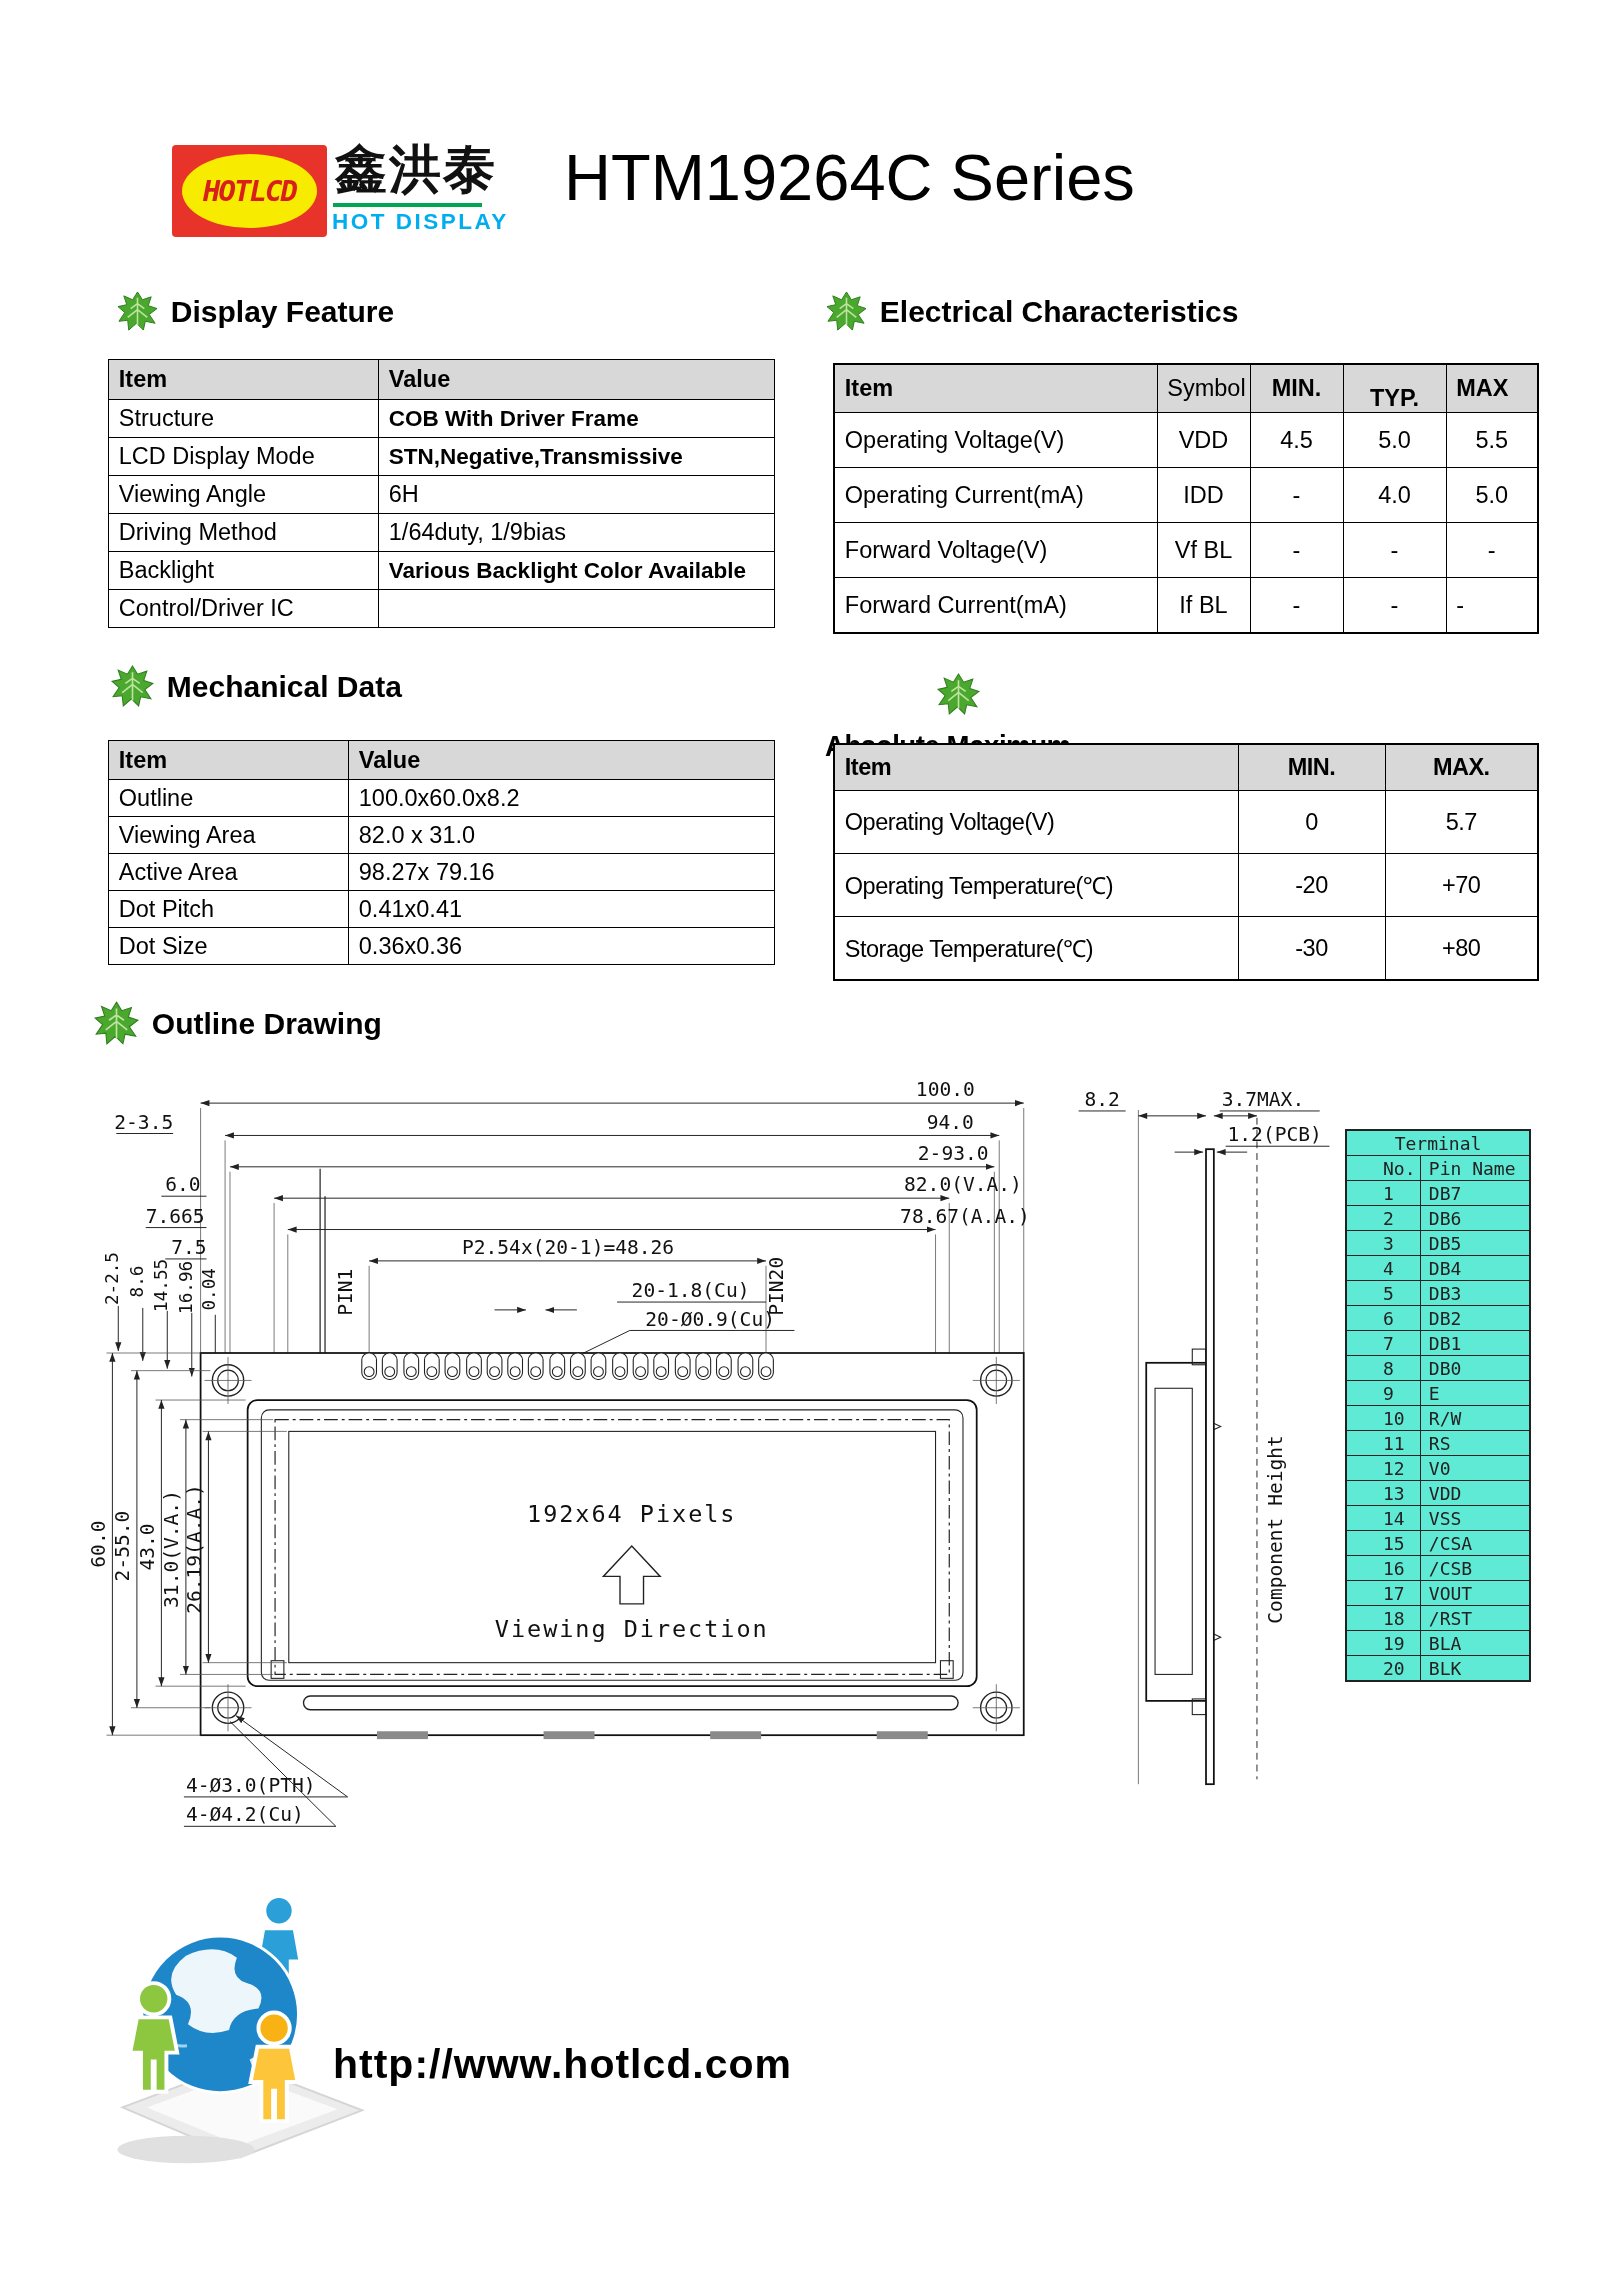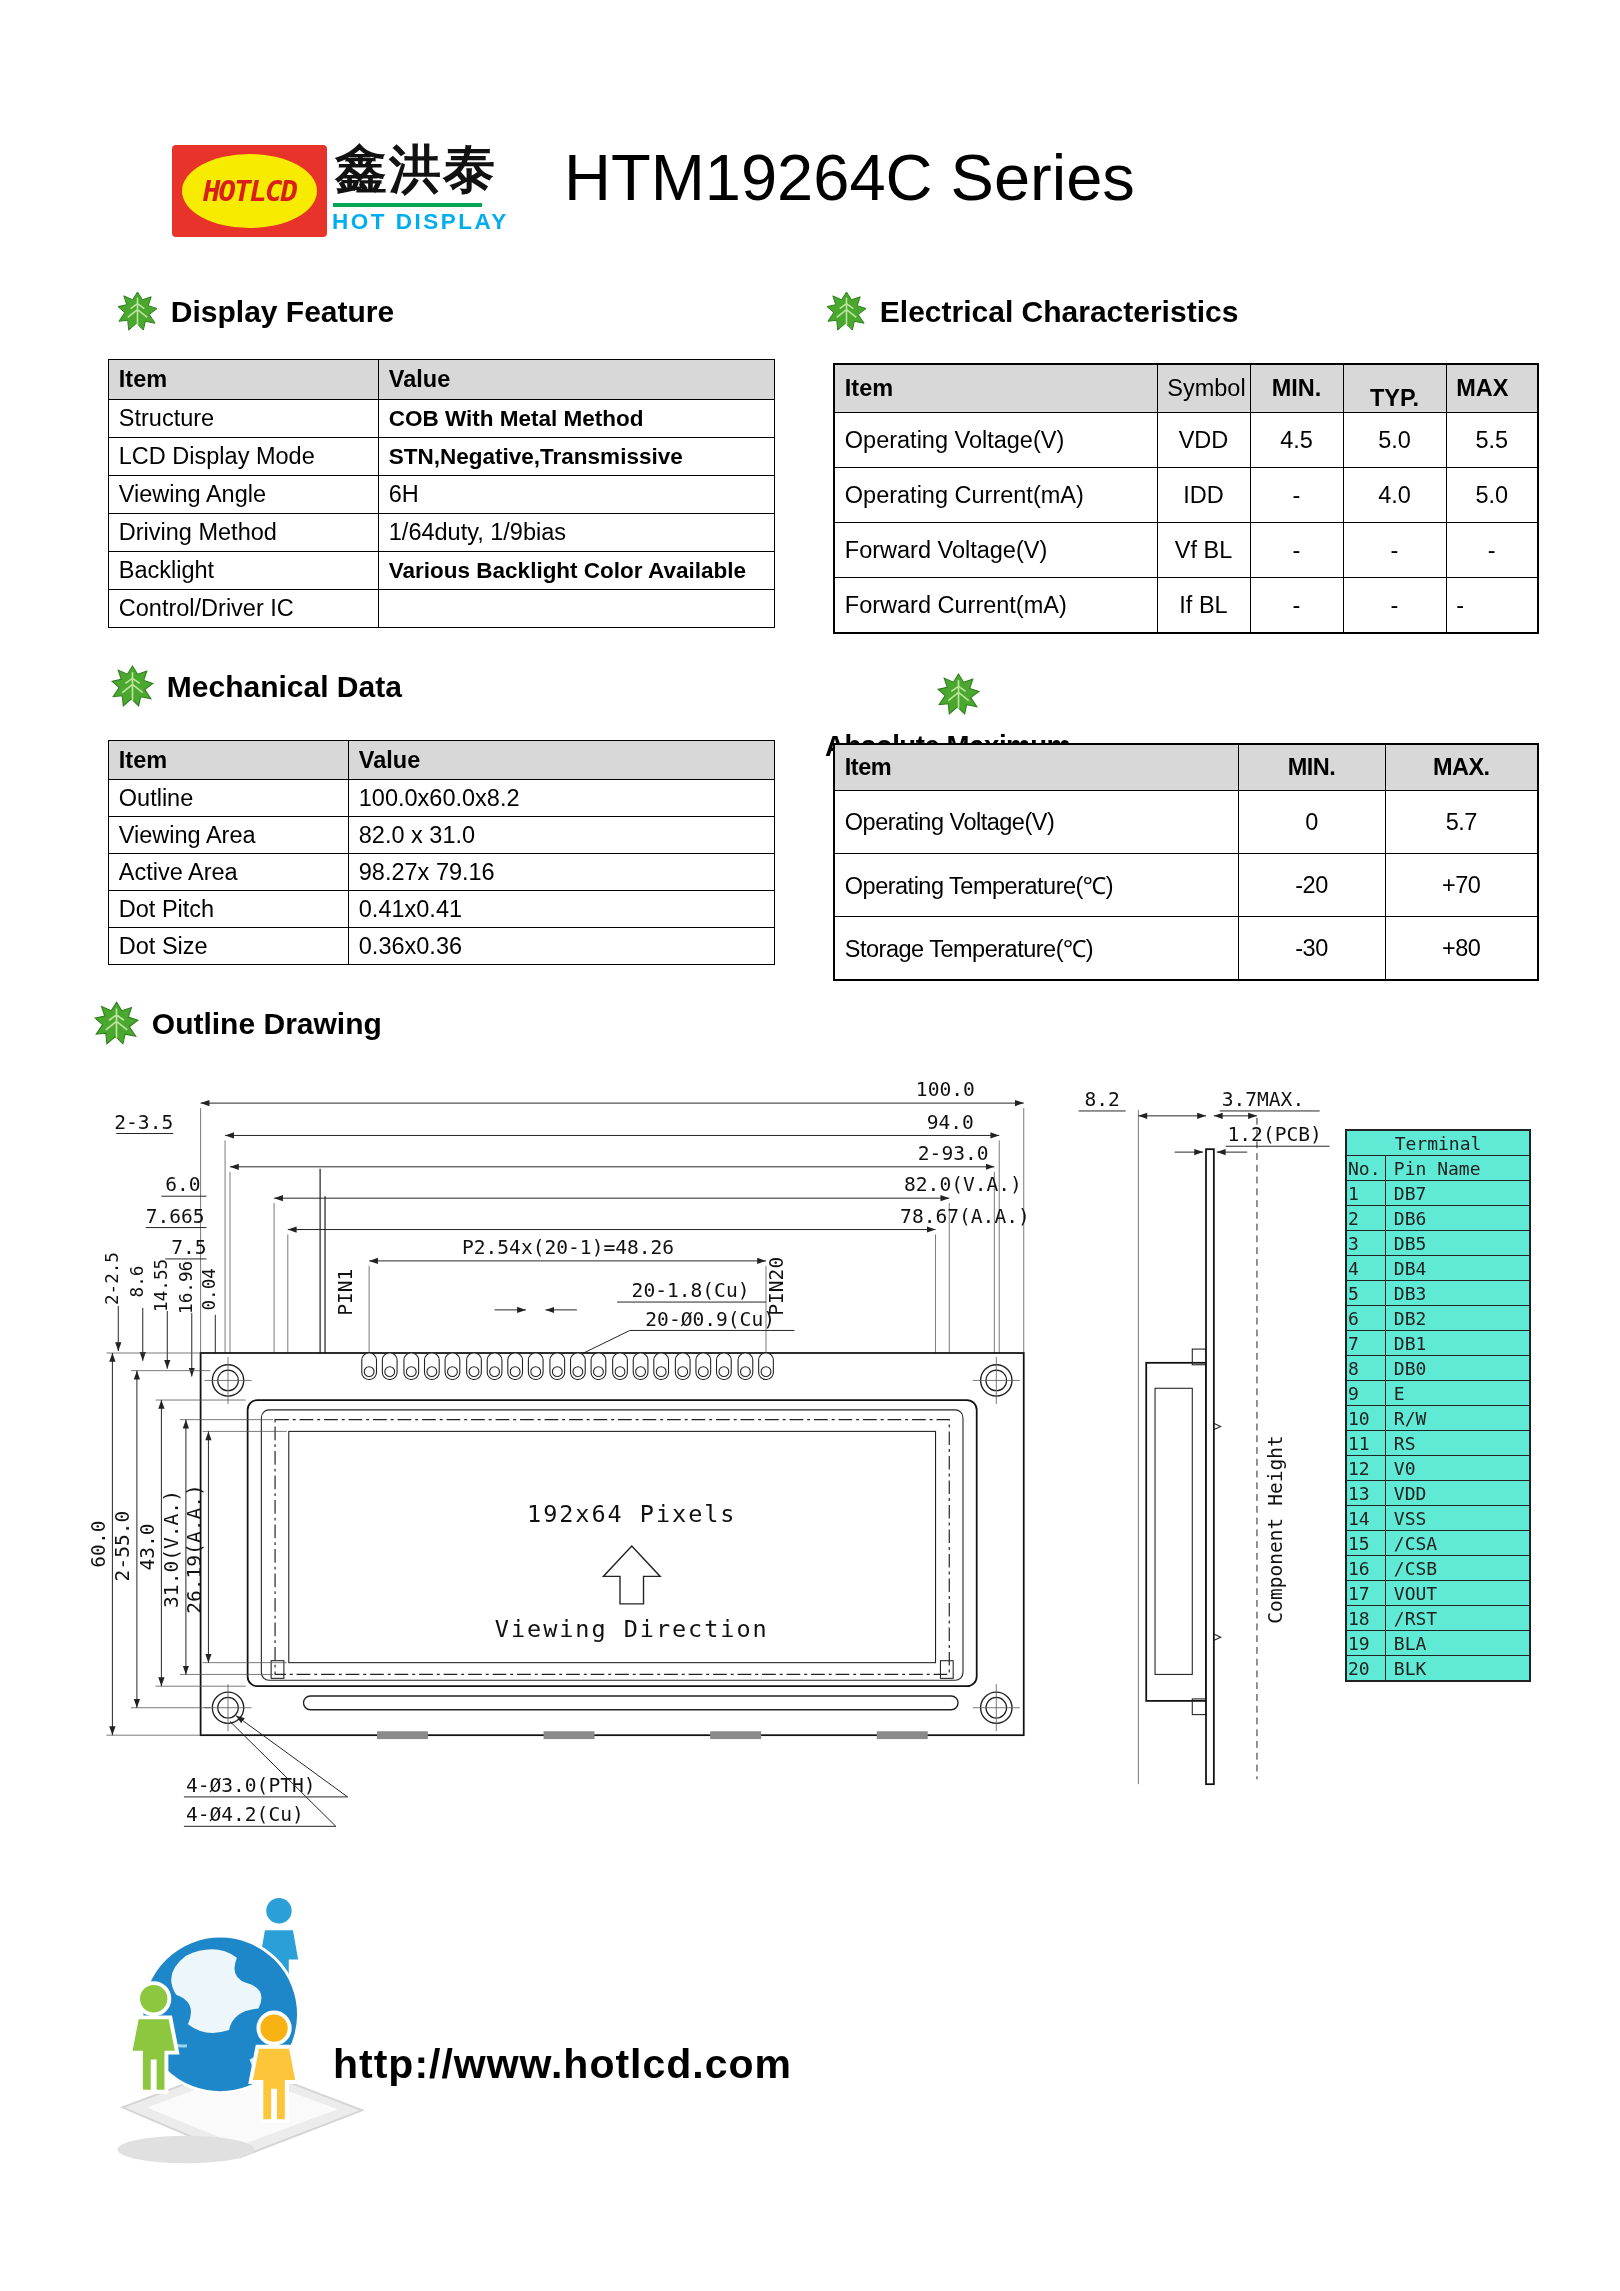--- a/index.html
+++ b/index.html
@@ -45,21 +45,21 @@
   .dtx.s{font-size:18px;}
   .big{font-size:24px;letter-spacing:2px;}
   .dashdot{stroke:#222;stroke-width:1.2;fill:none;stroke-dasharray:14 4 3 4;}
   .dashed{stroke:#222;stroke-width:1;fill:none;stroke-dasharray:7 5;}
   .graytab{fill:#8a8a8a;stroke:none;}
 
   
   .term{left:1345px;top:1129px;width:182px;border:2px solid #222;font-family:"DejaVu Sans Mono",monospace;font-size:18px;color:#222;background:#5eead4;}
   .term .trow{display:flex;border-top:1.2px solid #222;height:24px;align-items:center;}
   .term .trow:first-child{border-top:none;justify-content:center;}
-  .term .c-no{width:39px;border-right:1.2px solid #222;height:100%;display:flex;align-items:center;padding-left:1px;box-sizing:border-box;}
+  .term .c-no{width:39px;border-right:1.2px solid #222;height:100%;display:flex;align-items:center;padding-left:1px;box-sizing:border-box;margin-left:35px;}
   .term .c-nm{flex:1;padding-left:7.8px;}
 
   .url{left:333px;top:2041px;font-size:41px;font-weight:bold;color:#000;letter-spacing:1px;text-decoration:none;}
 </style>
 </head>
 <body>
 
 <div class="abs logo-box">
   <div class="logo-ellipse">
     <span class="logo-word">HOTLCD</span>
@@ -115,21 +115,21 @@
       <col style="width:270px">
       <col>
     </colgroup>
   <tbody>
       <tr>
     <th>Item</th>
     <th>Value</th>
   </tr>
   <tr>
         <td>Structure</td>
-        <td class="b">COB With Metal Method</td>
+        <td class="b">COB With Driver Frame</td>
       </tr>
   <tr>
         <td>LCD Display Mode</td>
         <td class="b">STN,Negative,Transmissive</td>
       </tr>
   <tr>
         <td>Viewing Angle</td>
         <td>6H</td>
       </tr>
   <tr>

